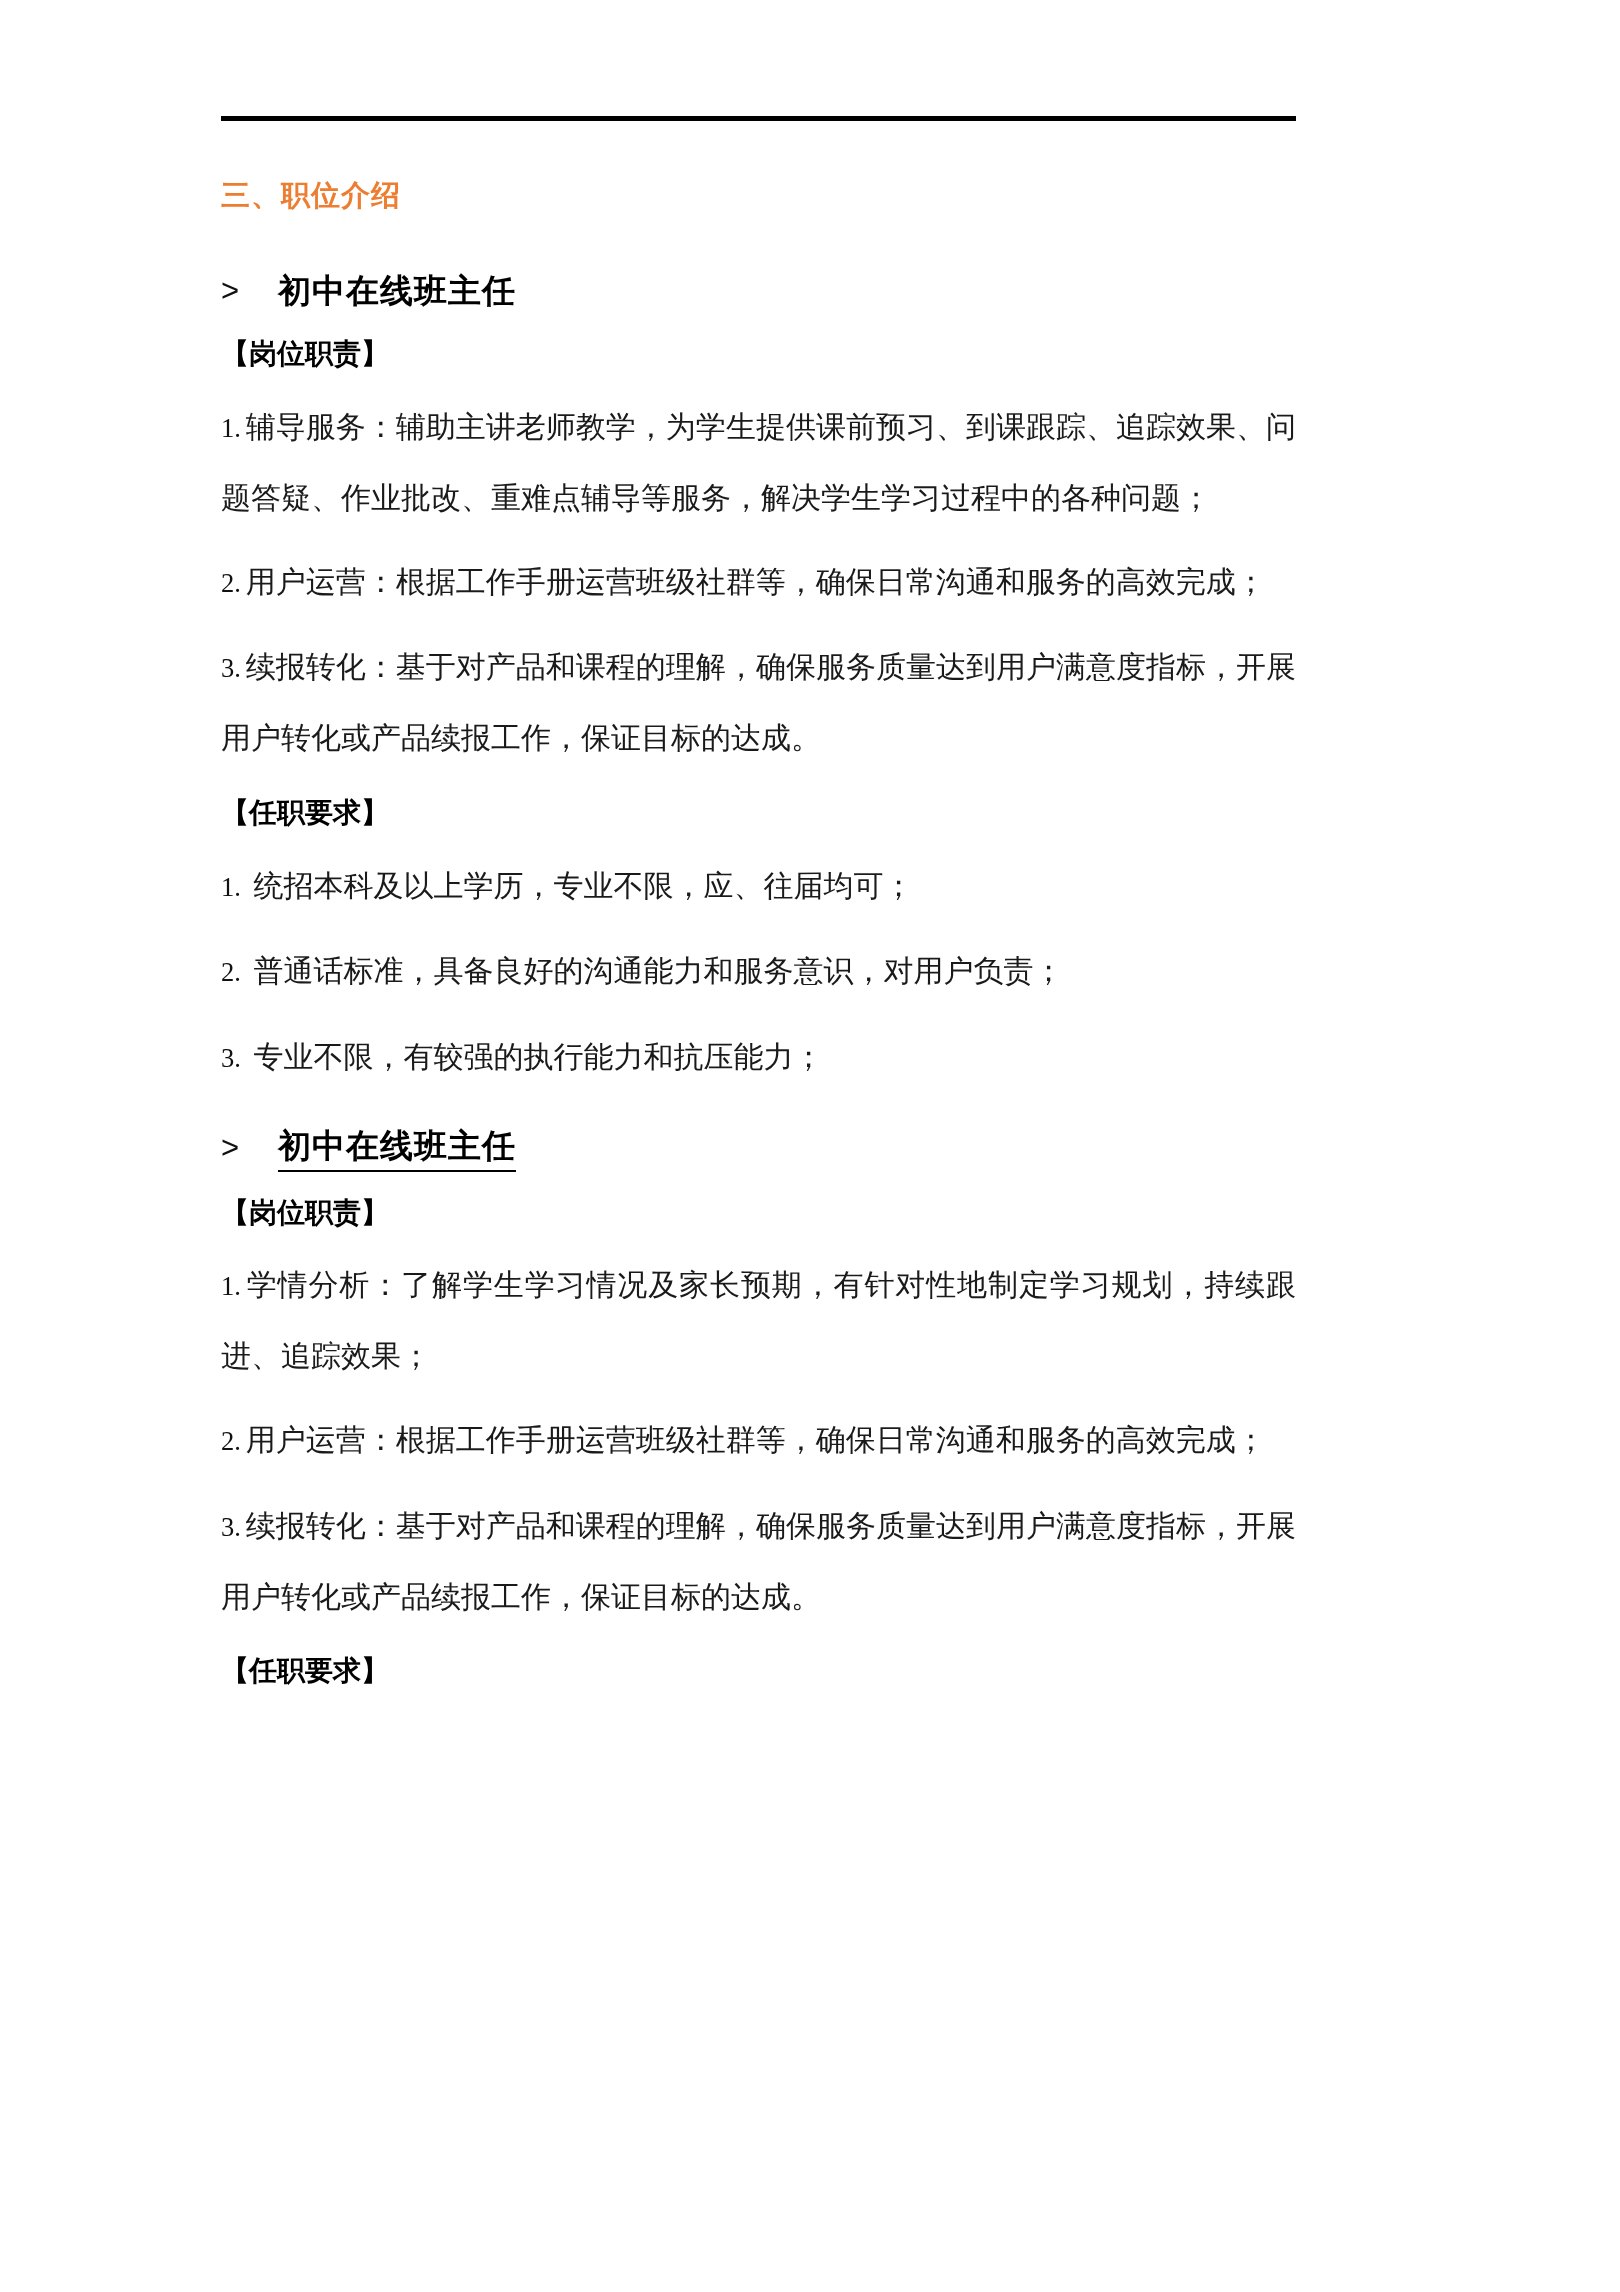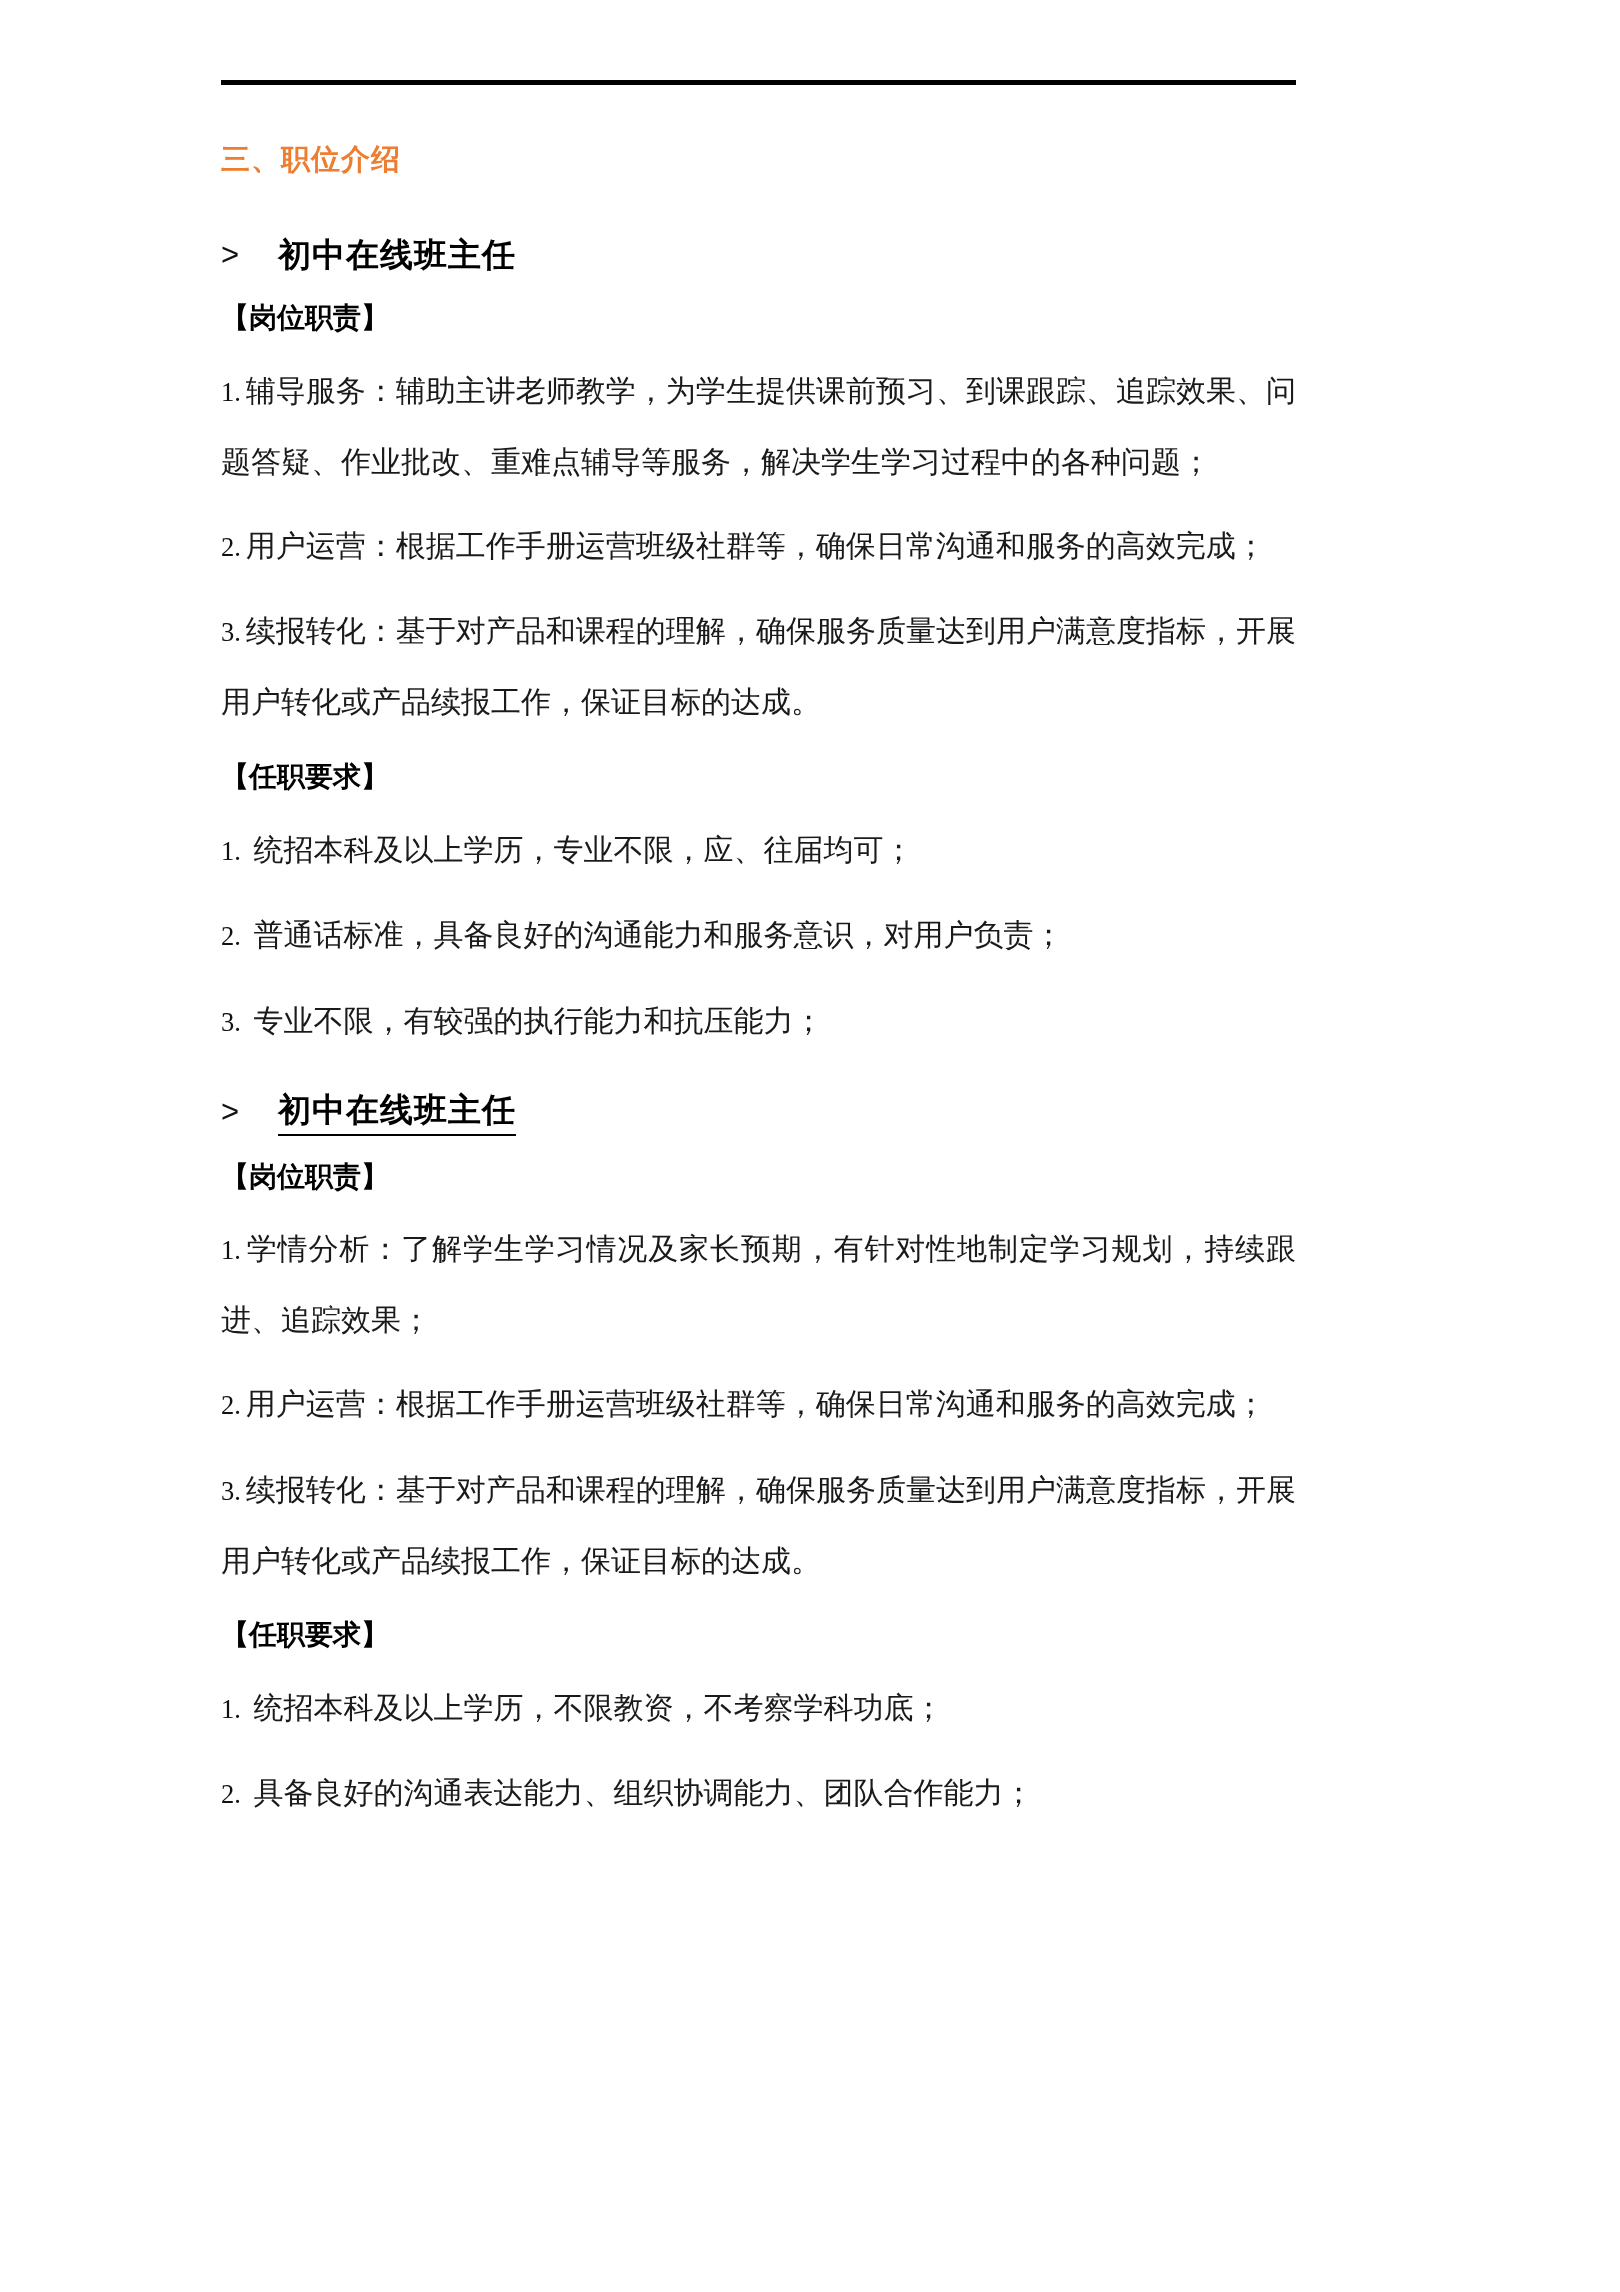--- a/index.html
+++ b/index.html
@@ -2,21 +2,21 @@
 <html><head>
 <meta charset="utf-8">
 <style>
   html,body{margin:0;padding:0;}
   body{
     width:1620px;height:2293px;background:#ffffff;
     font-family:"Liberation Sans",sans-serif;color:#1a1a1a;
   }
   .page{
     box-sizing:border-box;width:1508px;height:2293px;
-    padding:80px 212px 0 221px;overflow:hidden;
+    padding:116px 212px 0 221px;overflow:hidden;
   }
   .top-rule{border:none;height:4.9px;background:#000;margin:0;}
   .section-heading{
     color:#ED7D31;font-size:29px;line-height:41px;font-weight:700;
     margin:54px 0 0 0;letter-spacing:1px;
   }
   .job-title-row{display:flex;align-items:center;gap:39px;margin:51px 0 17.6px 0;}
   .job-title-row.second{margin-top:29px;}
   .marker{font-size:31px;line-height:47px;color:#111;font-weight:400;}
   .job-title{font-size:33px;line-height:47px;font-weight:700;color:#000;margin:0;letter-spacing:1px;}
@@ -64,20 +64,16 @@
     </div>
 
     <h3 class="sub-header">【岗位职责】</h3>
     <div class="list duties">
       <p class="item"><span class="num">1.</span><span>学情分析：了解学生学习情况及家长预期，有针对性地制定学习规划，持续跟进、追踪效果；</span></p>
       <p class="item"><span class="num">2.</span><span>用户运营：根据工作手册运营班级社群等，确保日常沟通和服务的高效完成；</span></p>
       <p class="item"><span class="num">3.</span><span>续报转化：基于对产品和课程的理解，确保服务质量达到用户满意度指标，开展用户转化或产品续报工作，保证目标的达成。</span></p>
     </div>
 
     <h3 class="sub-header">【任职要求】</h3>
-    <div class="list reqs">
-      <p class="item"><span class="num">1.</span><span>统招本科及以上学历，不限教资，不考察学科功底；</span></p>
-      <p class="item"><span class="num">2.</span><span>具备良好的沟通表达能力、组织协调能力、团队合作能力；</span></p>
-    </div>
   </section>
 
 </div>
 
 
 </body></html>

